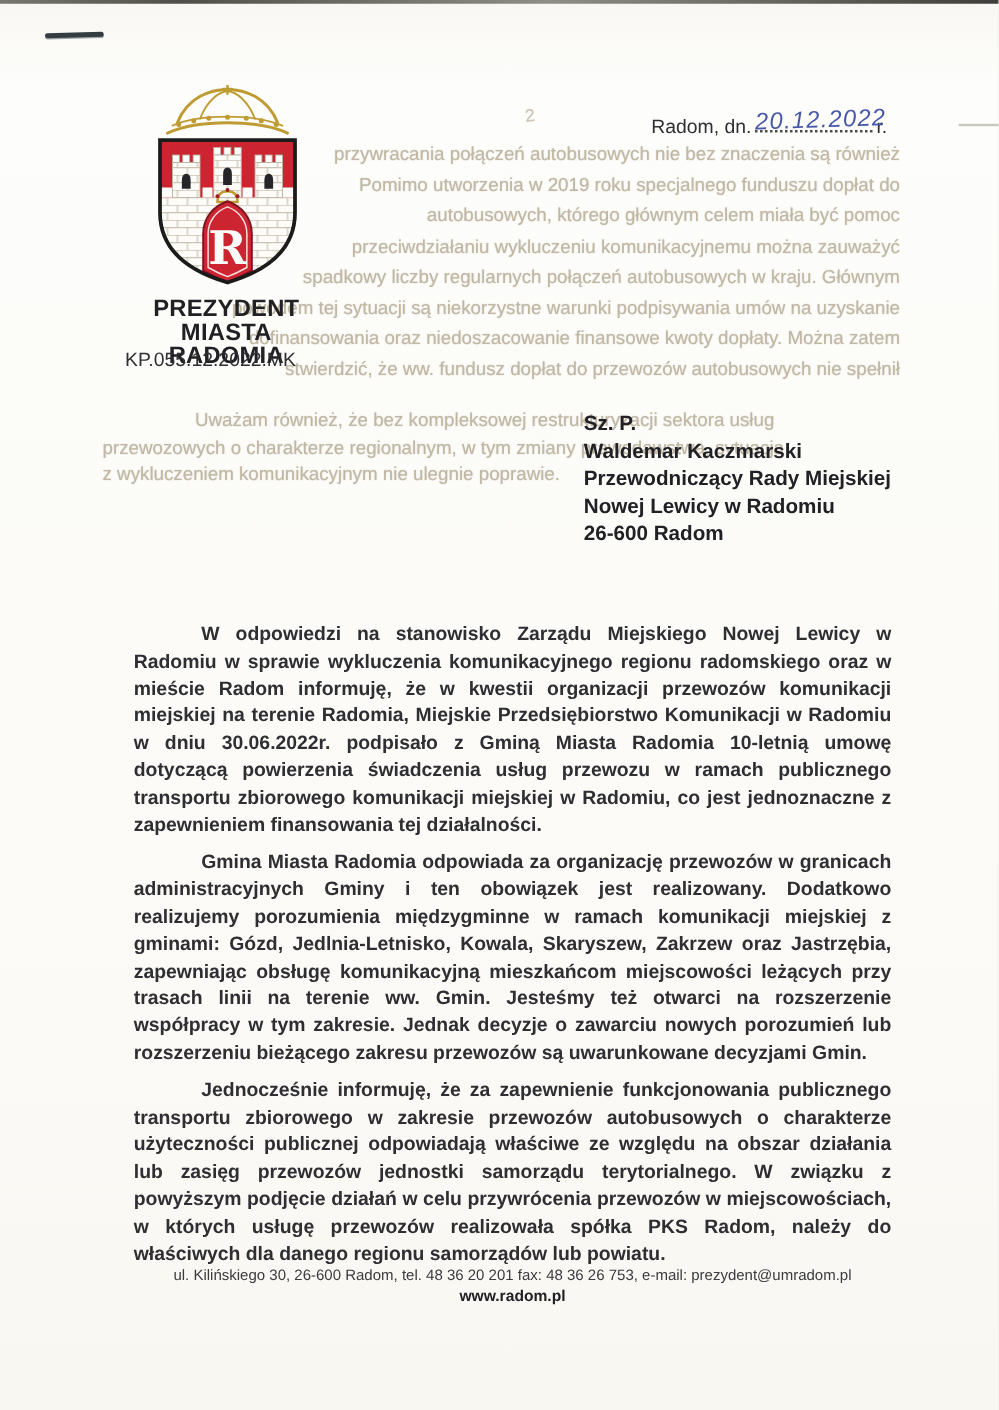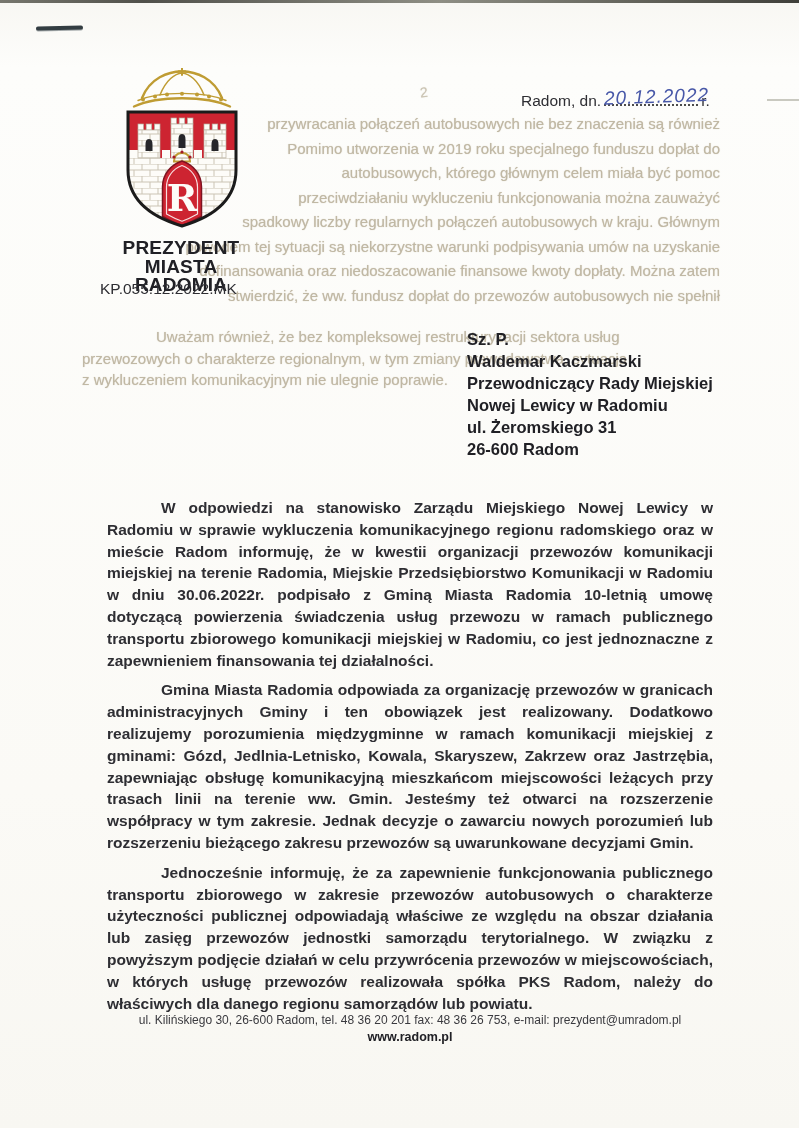--- a/index.html
+++ b/index.html
@@ -60,21 +60,21 @@
 
   <div class="scan-top-edge"></div>
   <div class="staple"></div>
   <div class="scan-dash"></div>
 
   <div class="ghost gpn">2</div>
   <div class="ghost gb1">
     <div class="gl">przywracania połączeń autobusowych nie bez znaczenia są również</div>
     <div class="gl">Pomimo utworzenia w 2019 roku specjalnego funduszu dopłat do</div>
     <div class="gl">autobusowych, którego głównym celem miała być pomoc</div>
-    <div class="gl">przeciwdziałaniu wykluczeniu funkcjonowania można zauważyć</div>
+    <div class="gl">przeciwdziałaniu wykluczeniu komunikacyjnemu można zauważyć</div>
     <div class="gl">spadkowy liczby regularnych połączeń autobusowych w kraju. Głównym</div>
     <div class="gl">powodem tej sytuacji są niekorzystne warunki podpisywania umów na uzyskanie</div>
     <div class="gl">dofinansowania oraz niedoszacowanie finansowe kwoty dopłaty. Można zatem</div>
     <div class="gl">stwierdzić, że ww. fundusz dopłat do przewozów autobusowych nie spełnił</div>
   </div>
   <div class="ghost gb2">
     <div class="gl">Uważam również, że bez kompleksowej restrukturyzacji sektora usług</div>
     <div class="gl">przewozowych o charakterze regionalnym, w tym zmiany prawodawstwa, sytuacja</div>
     <div class="gl">z wykluczeniem komunikacyjnym nie ulegnie poprawie.</div>
   </div>
@@ -178,21 +178,20 @@
 
   <div class="dateline">
     <span>Radom, dn.</span><span class="dotted"><span class="hand">20.12.2022</span></span><span>r.</span>
   </div>
 
   <div class="recipient">
     <div>Sz. P.</div>
     <div>Waldemar Kaczmarski</div>
     <div>Przewodniczący Rady Miejskiej</div>
     <div>Nowej Lewicy w Radomiu</div>
-    <div>ul. Żeromskiego 31</div>
     <div>26-600 Radom</div>
   </div>
 
   <div class="body-text">
     <p>W odpowiedzi na stanowisko Zarządu Miejskiego Nowej Lewicy w Radomiu w sprawie wykluczenia komunikacyjnego regionu radomskiego oraz w mieście Radom informuję, że w kwestii organizacji przewozów komunikacji miejskiej na terenie Radomia, Miejskie Przedsiębiorstwo Komunikacji w Radomiu w dniu 30.06.2022r. podpisało z Gminą Miasta Radomia 10-letnią umowę dotyczącą powierzenia świadczenia usług przewozu w ramach publicznego transportu zbiorowego komunikacji miejskiej w Radomiu, co jest jednoznaczne z zapewnieniem finansowania tej działalności.</p>
     <p>Gmina Miasta Radomia odpowiada za organizację przewozów w granicach administracyjnych Gminy i ten obowiązek jest realizowany. Dodatkowo realizujemy porozumienia międzygminne w ramach komunikacji miejskiej z gminami: Gózd, Jedlnia-Letnisko, Kowala, Skaryszew, Zakrzew oraz Jastrzębia, zapewniając obsługę komunikacyjną mieszkańcom miejscowości leżących przy trasach linii na terenie ww. Gmin. Jesteśmy też otwarci na rozszerzenie współpracy w tym zakresie. Jednak decyzje o zawarciu nowych porozumień lub rozszerzeniu bieżącego zakresu przewozów są uwarunkowane decyzjami Gmin.</p>
     <p>Jednocześnie informuję, że za zapewnienie funkcjonowania publicznego transportu zbiorowego w zakresie przewozów autobusowych o charakterze użyteczności publicznej odpowiadają właściwe ze względu na obszar działania lub zasięg przewozów jednostki samorządu terytorialnego. W związku z powyższym podjęcie działań w celu przywrócenia przewozów w miejscowościach, w których usługę przewozów realizowała spółka PKS Radom, należy do właściwych dla danego regionu samorządów lub powiatu.</p>
   </div>
 
   <div class="footer">

